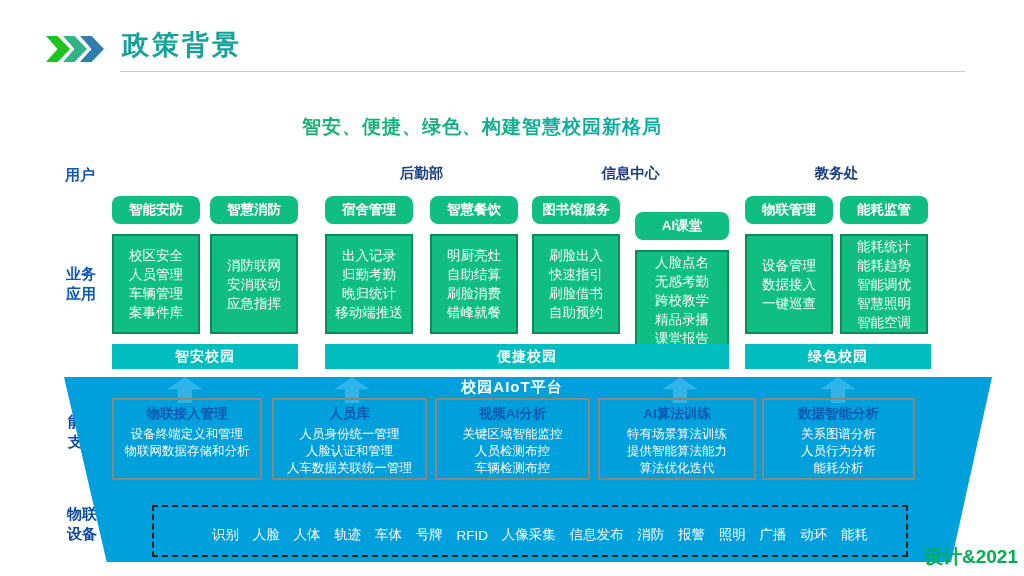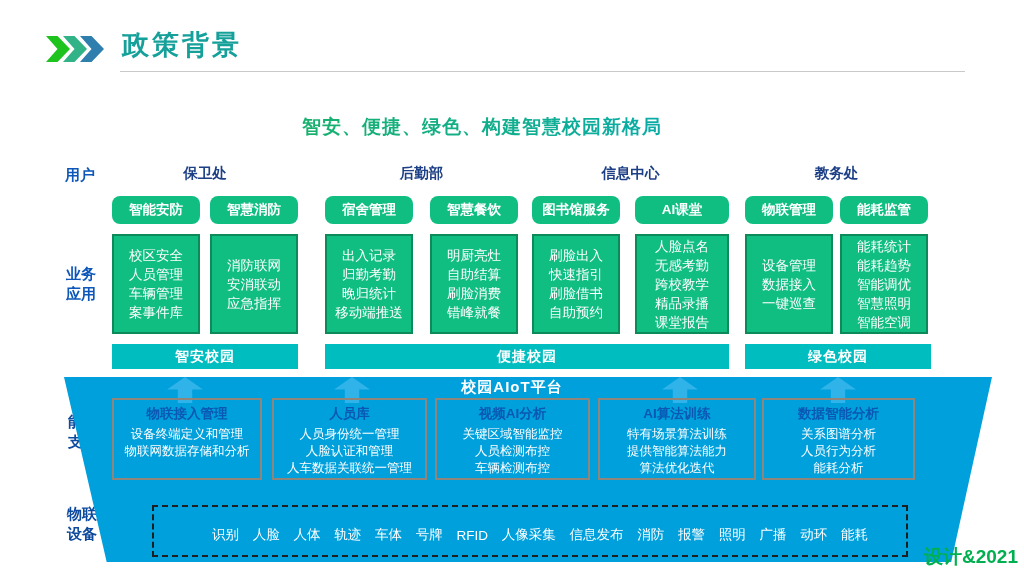--- a/index.html
+++ b/index.html
@@ -35,21 +35,21 @@
 
   
   .dept{position:absolute;top:164px;font-size:14.5px;font-weight:bold;color:#1c3f85;text-align:center;}
   .d1{left:112px;width:186px;} .d2{left:325px;width:193px;}
   .d3{left:532px;width:197px;} .d4{left:745px;width:183px;}
 
   
   .module{position:absolute;top:196px;}
   .c1{left:112px;width:88px;} .c2{left:210px;width:88px;}
   .c3{left:325px;width:88px;} .c4{left:430px;width:88px;}
-  .c5{left:532px;width:88px;} .c6{left:635px;width:94px;}
+  .c5{left:532px;width:88px;} .c6{left:635px;width:94px;margin-top:16px;}
   .c7{left:745px;width:88px;} .c8{left:840px;width:88px;}
   .module-btn{height:28px;background:#10be82;border-radius:8px;color:#ffffff;
               font-weight:bold;font-size:13.5px;display:flex;align-items:center;justify-content:center;}
   .module-box{margin-top:10px;height:100px;background:#10be82;border:2px solid #0c8a5a;
               box-sizing:border-box;display:flex;flex-direction:column;align-items:center;
               justify-content:center;color:#ffffff;font-size:13.5px;}
   .module-box .list-line{line-height:19px;white-space:nowrap;}
 
   
   .bar{position:absolute;top:344px;height:25px;background:#00bdc0;color:#ffffff;
@@ -98,21 +98,20 @@
   <div class="subtitle">智安、便捷、绿色、构建智慧校园新格局</div>
 
   <div class="side-label lbl-users">用户</div>
   <div class="side-label lbl-business">业务
 应用</div>
   <div class="side-label lbl-capability">能力
 支撑</div>
   <div class="side-label lbl-devices">物联
 设备</div>
 
-  <div class="dept d1">保卫处</div>
   <div class="dept d2">后勤部</div>
   <div class="dept d3">信息中心</div>
   <div class="dept d4">教务处</div>
 
   <div class="module c1">
     <div class="module-btn">智能安防</div>
     <div class="module-box">
         <div class="list-line">校区安全</div>
         <div class="list-line">人员管理</div>
         <div class="list-line">车辆管理</div>

